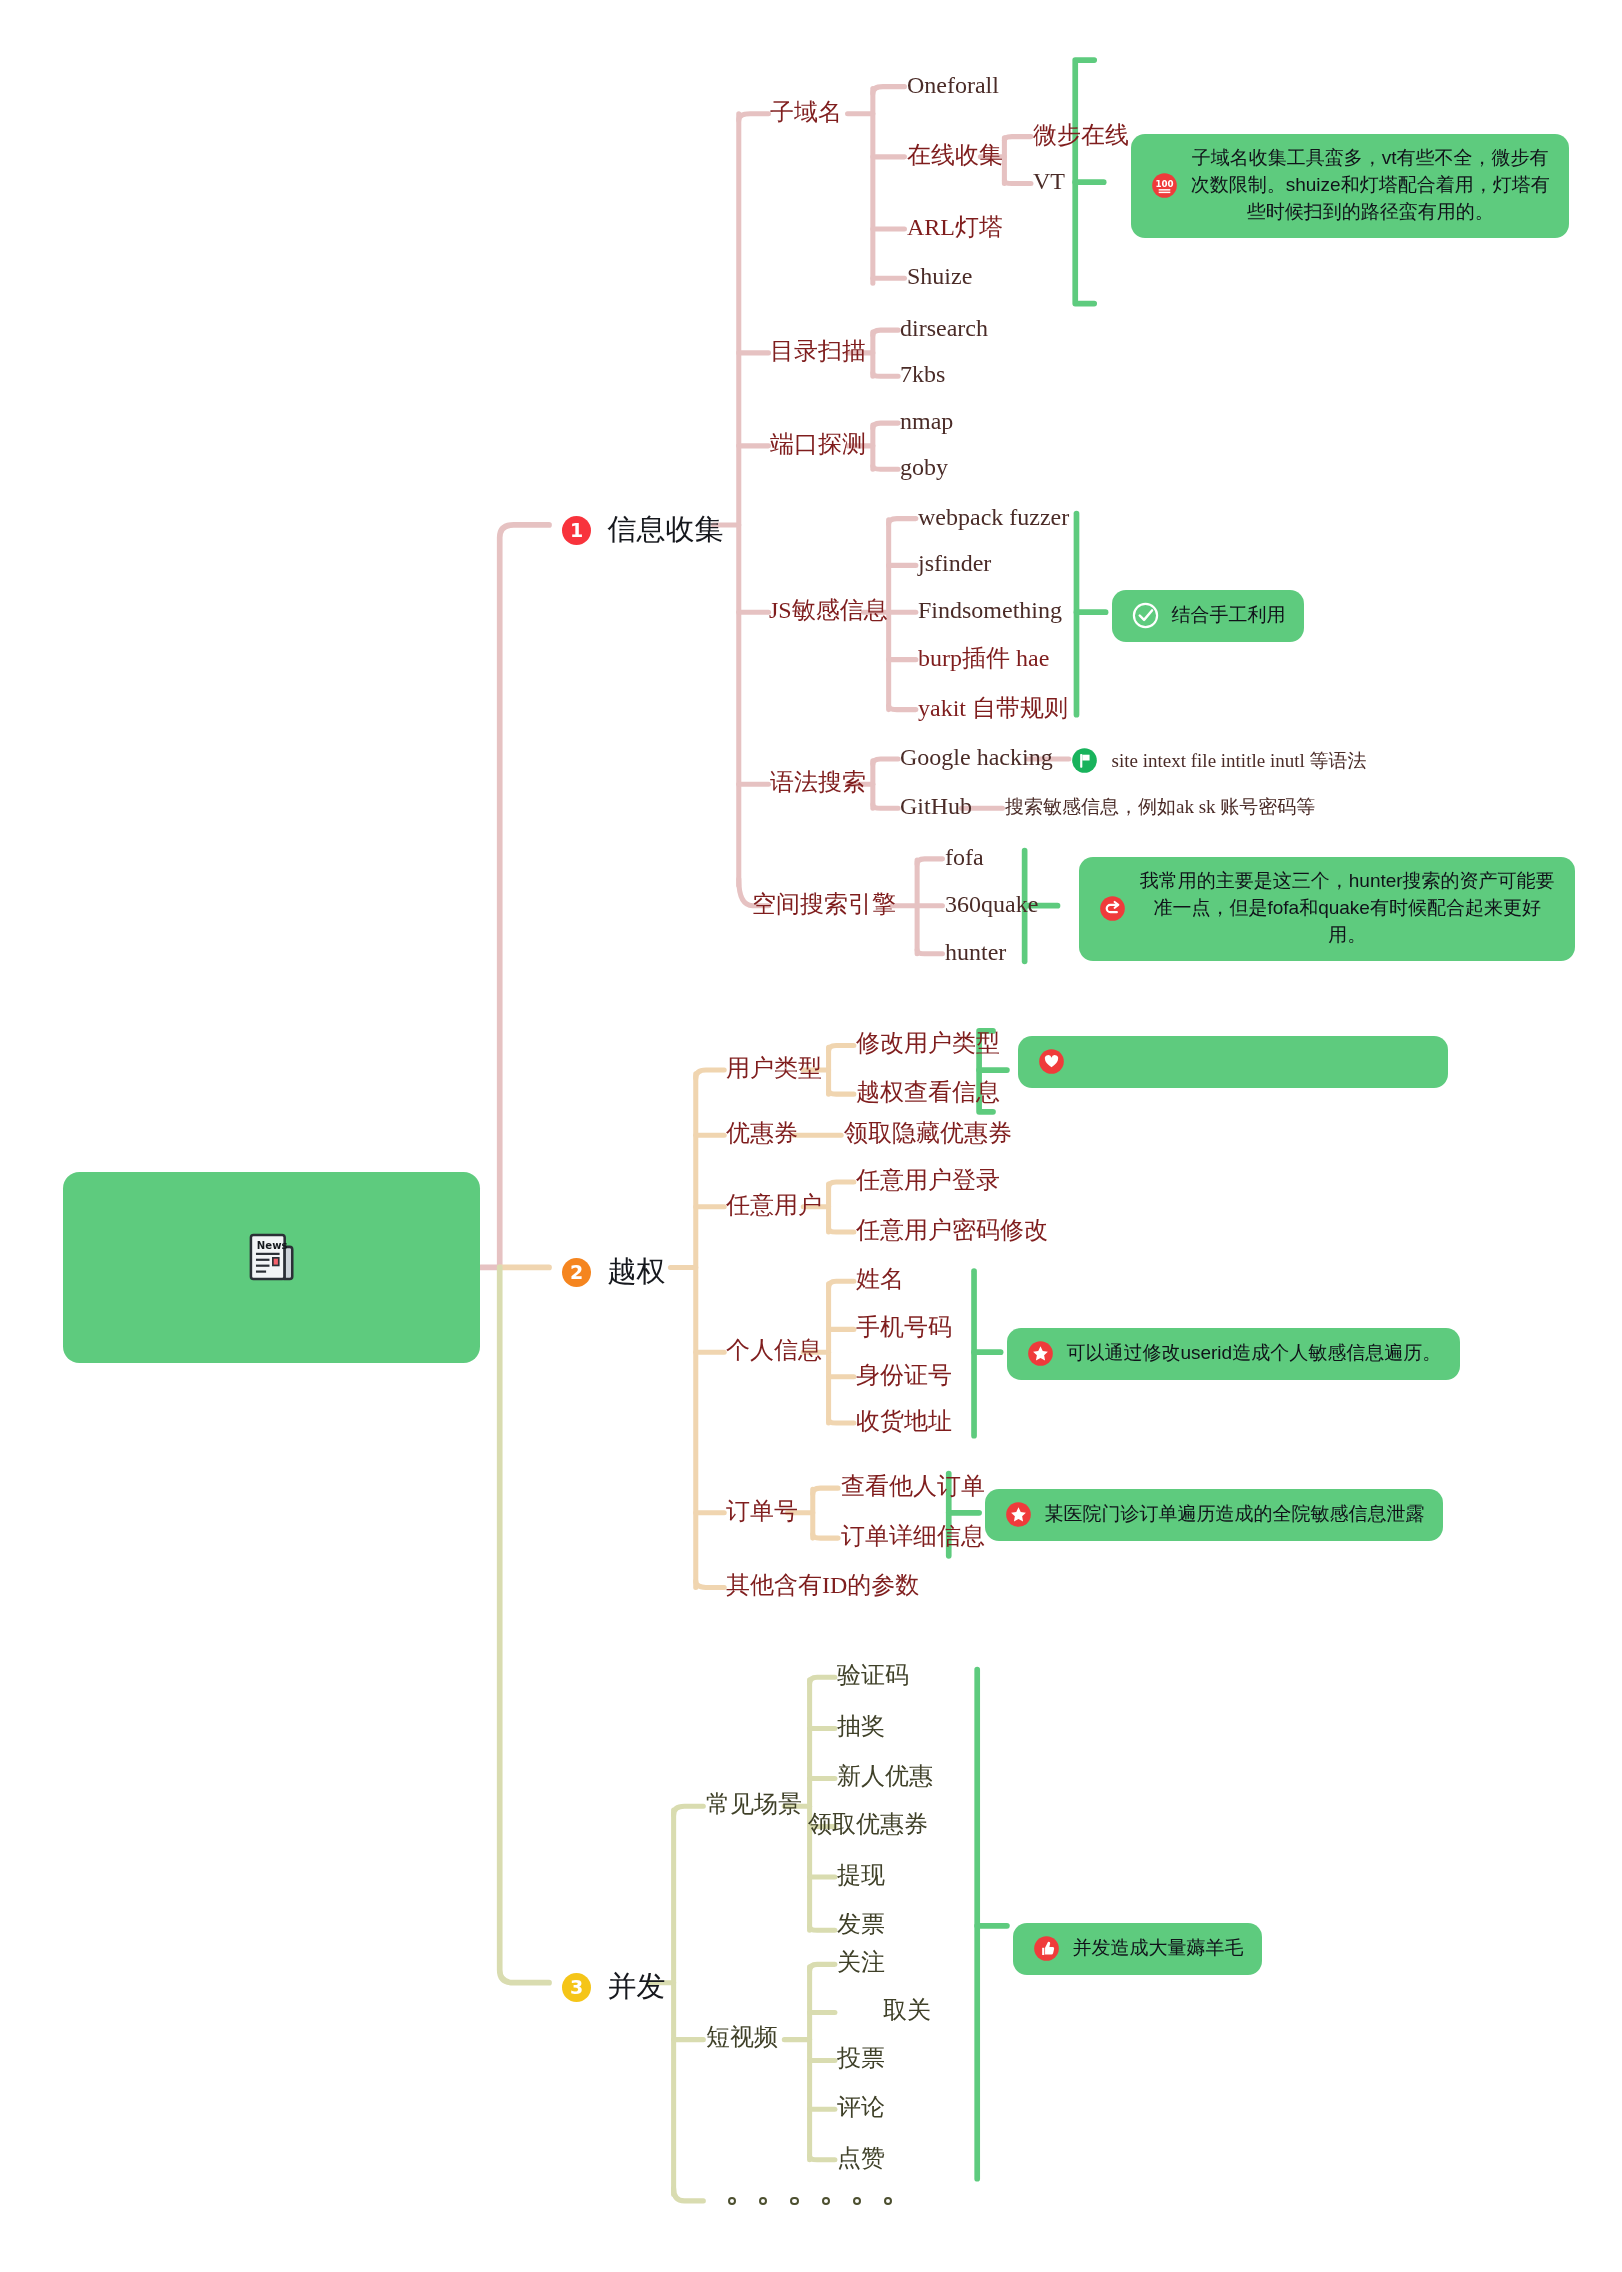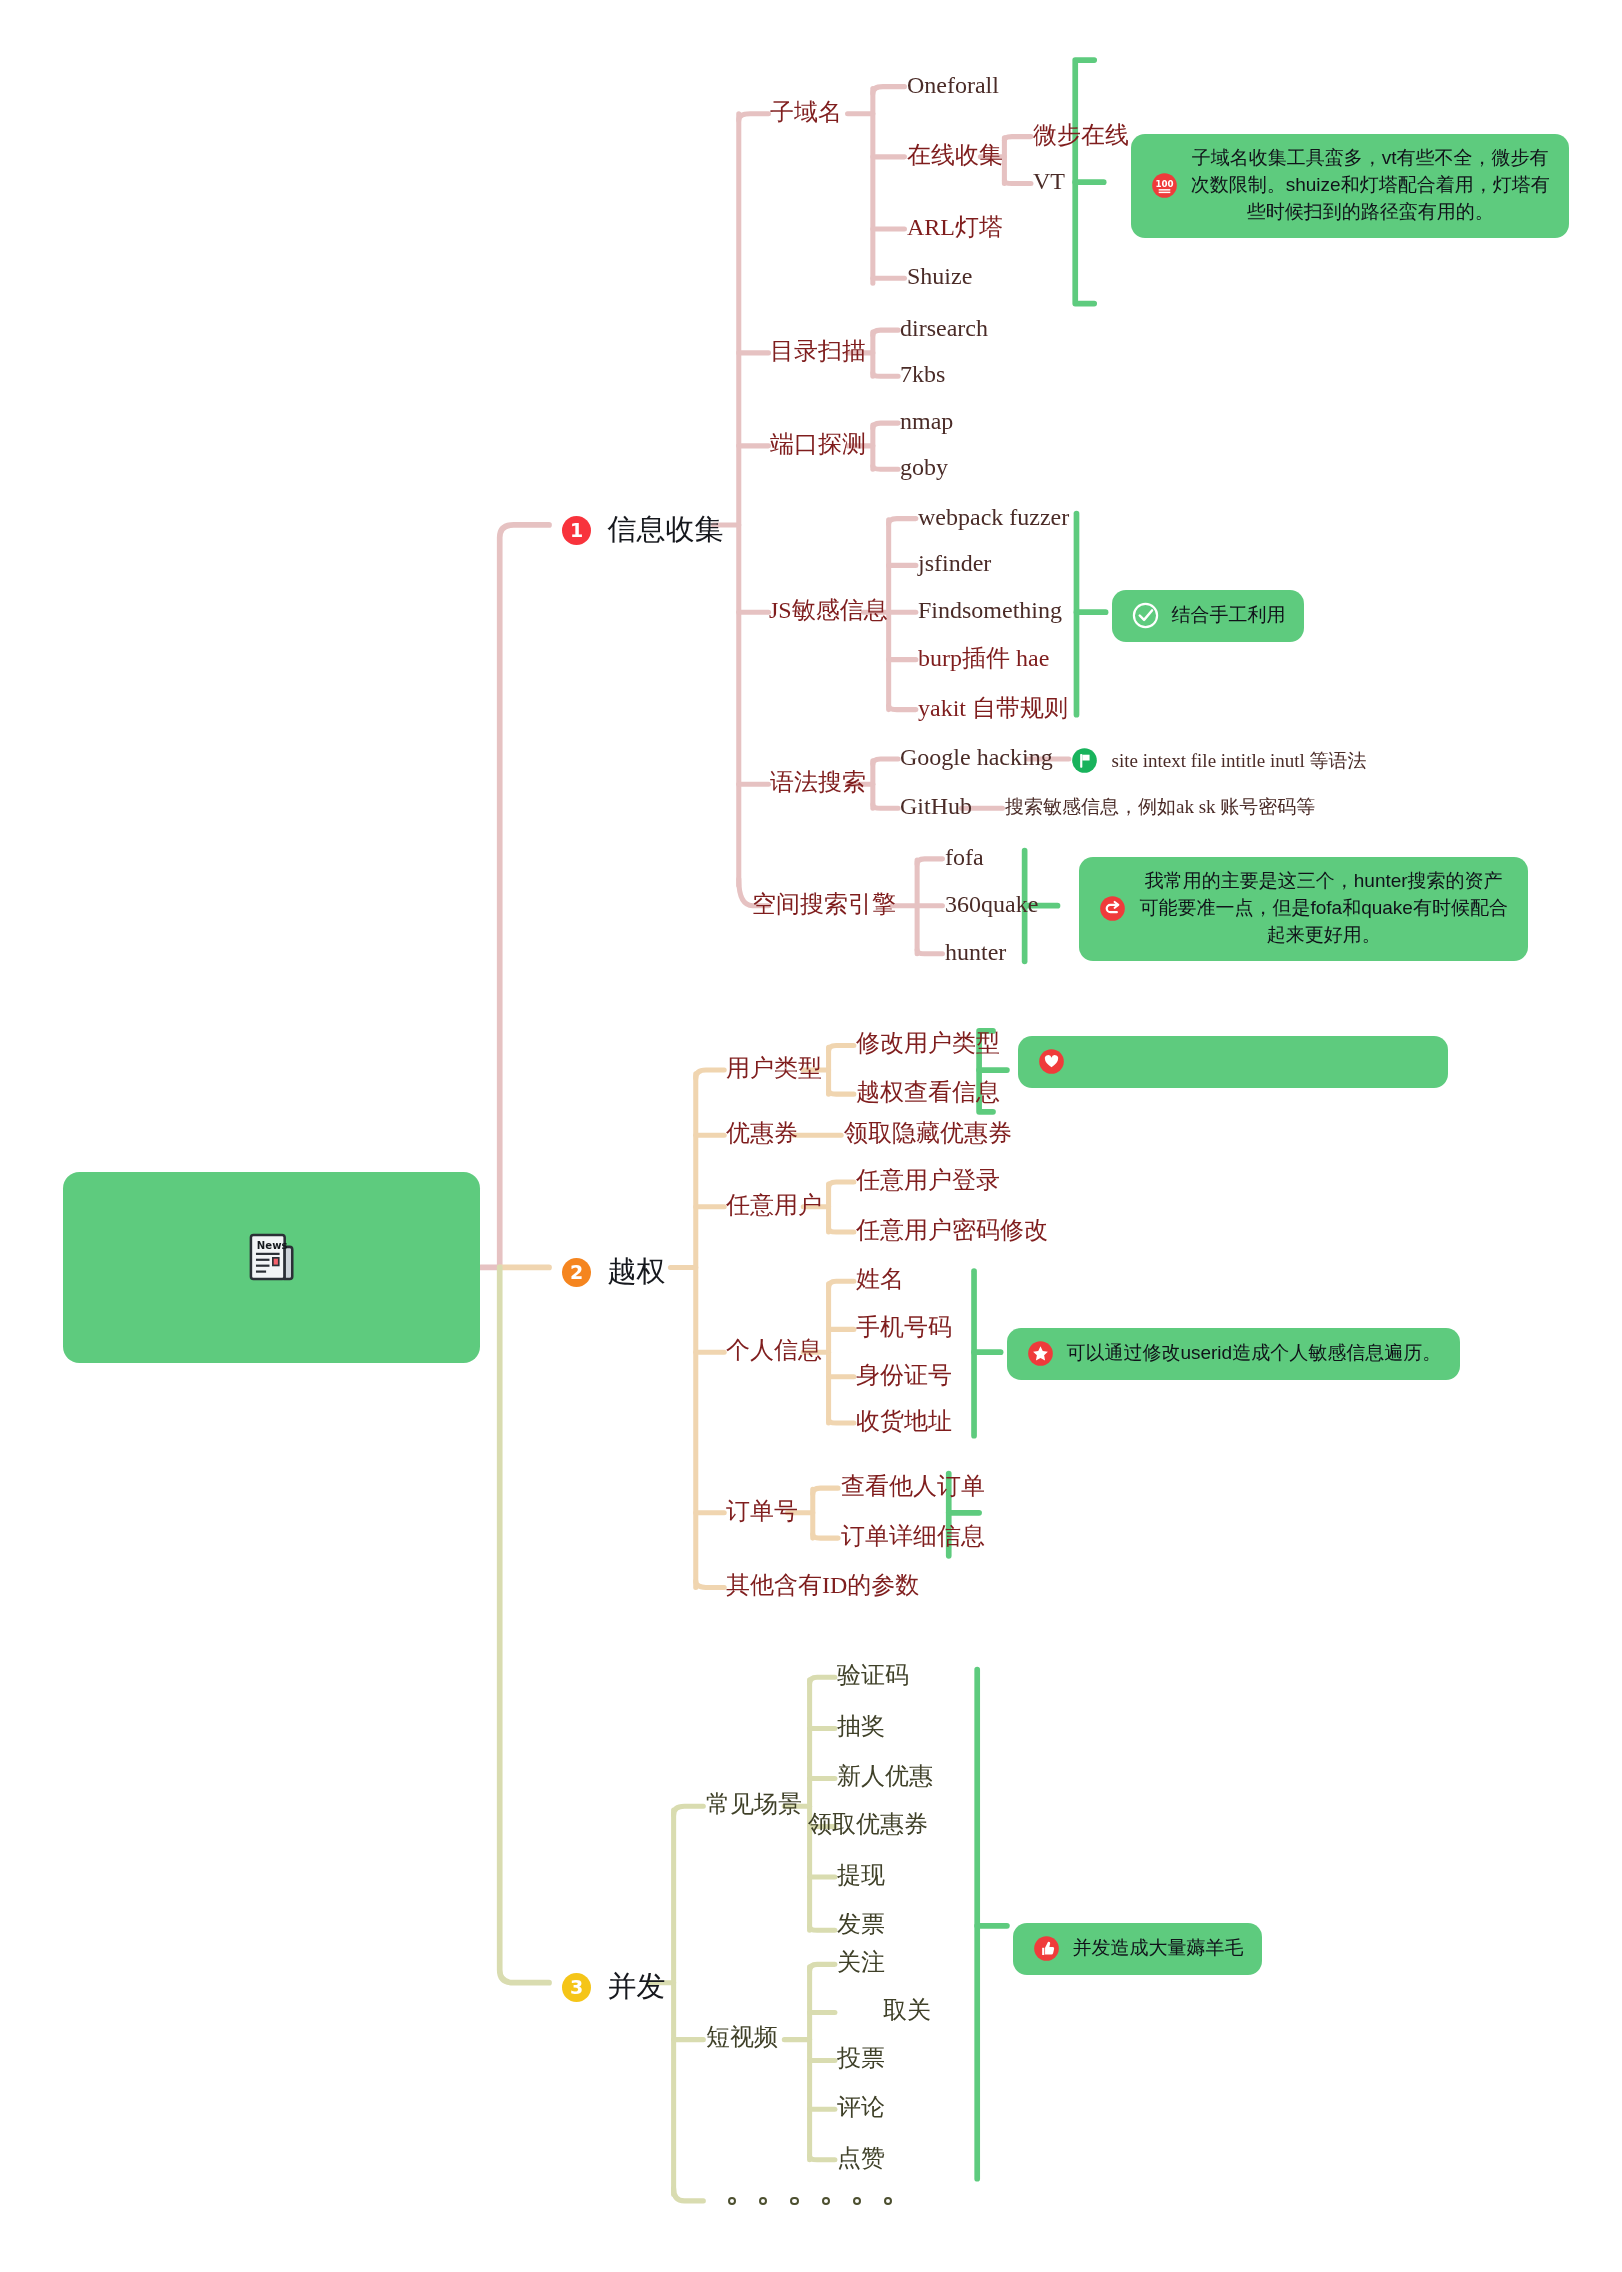--- a/index.html
+++ b/index.html
@@ -343,21 +343,21 @@
   </div>
 
   <div class="callout" style="left:1112px;top:590px;">
     <svg class="emoji-ico" viewBox="0 0 40 40">
       <circle cx="20" cy="20" r="16" fill="none" stroke="#ffffff" stroke-width="3"></circle>
       <path d="M12 20 l6 6 l11 -13" fill="none" stroke="#ffffff" stroke-width="3.4" stroke-linecap="round" stroke-linejoin="round"></path>
     </svg>
     <div class="ctext">结合手工利用</div>
   </div>
 
-  <div class="callout" style="left:1079px;top:857px;width:449px;">
+  <div class="callout" style="left:1079px;top:857px;width:496px;">
     <svg class="emoji-ico" viewBox="0 0 40 40">
       <circle cx="20" cy="20" r="17" fill="#ef3b3b"></circle>
       <path d="M26 15 h-9 a5 5 0 0 0 -5 5 a5 5 0 0 0 5 5 h9" fill="none" stroke="#fff" stroke-width="3" stroke-linecap="round"></path>
       <path d="M23 11 l5 4 l-5 4" fill="none" stroke="#fff" stroke-width="3" stroke-linecap="round" stroke-linejoin="round"></path>
     </svg>
     <div class="ctext center">我常用的主要是这三个，hunter搜索的资产可能要准一点，但是fofa和quake有时候配合起来更好用。</div>
   </div>
 
   <div class="callout" style="left:1018px;top:1036px;width:430px;">
     <svg class="emoji-ico" viewBox="0 0 40 40">
@@ -367,20 +367,27 @@
   </div>
 
   <div class="callout" style="left:1007px;top:1328px;">
     <svg class="emoji-ico" viewBox="0 0 40 40">
       <circle cx="20" cy="20" r="17" fill="#ef3b3b"></circle>
       <path d="M20 10 l3.1 6.6 l7.1 0.9 l-5.2 5 l1.3 7.1 l-6.3 -3.5 l-6.3 3.5 l1.3 -7.1 l-5.2 -5 l7.1 -0.9 z" fill="#fff"></path>
     </svg>
     <div class="ctext">可以通过修改userid造成个人敏感信息遍历。</div>
   </div>
 
+  <div class="callout" style="left:985px;top:1489px;">
+    <svg class="emoji-ico" viewBox="0 0 40 40">
+      <circle cx="20" cy="20" r="17" fill="#ef3b3b"></circle>
+      <path d="M20 10 l3.1 6.6 l7.1 0.9 l-5.2 5 l1.3 7.1 l-6.3 -3.5 l-6.3 3.5 l1.3 -7.1 l-5.2 -5 l7.1 -0.9 z" fill="#fff"></path>
+    </svg>
+    <div class="ctext">某医院门诊订单遍历造成的全院敏感信息泄露</div>
+  </div>
 
   <div class="callout" style="left:1013px;top:1902px;margin-top:21px;">
     <svg class="emoji-ico" viewBox="0 0 40 40">
       <circle cx="20" cy="20" r="17" fill="#ef3b3b"></circle>
       <path d="M14 19 h3 v10 h-3 z" fill="#fff"></path>
       <path d="M18 19 l4 -8 a2 2 0 0 1 3 2 l-1 5 h4.5 a2 2 0 0 1 2 2.4 l-1.4 6 a2.4 2.4 0 0 1 -2.4 1.8 h-8.7 z" fill="#fff"></path>
     </svg>
     <div class="ctext">并发造成大量薅羊毛</div>
   </div>
 

